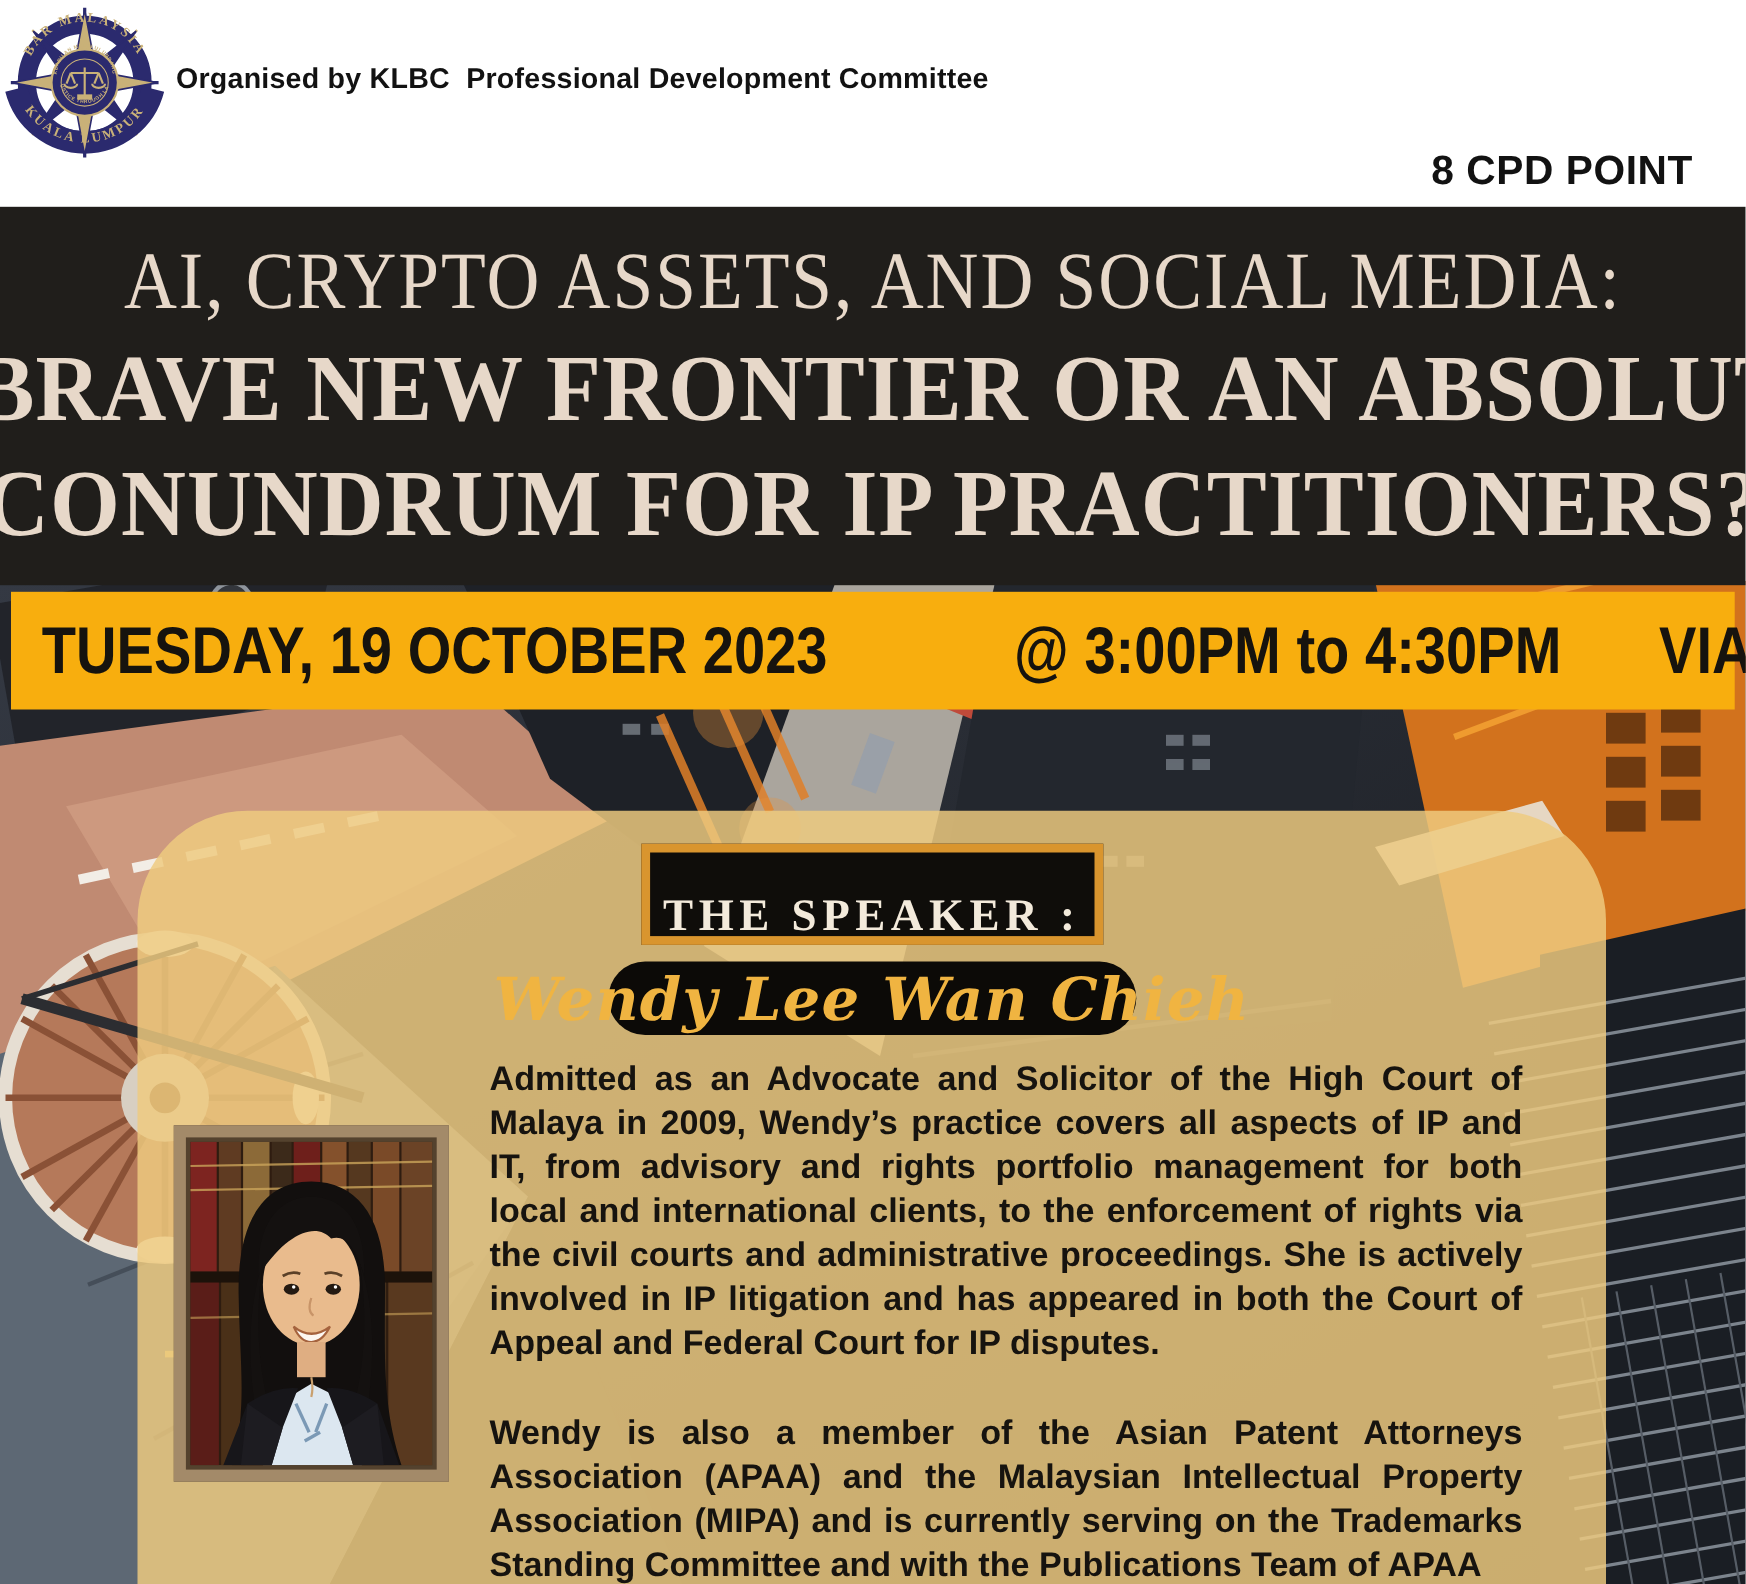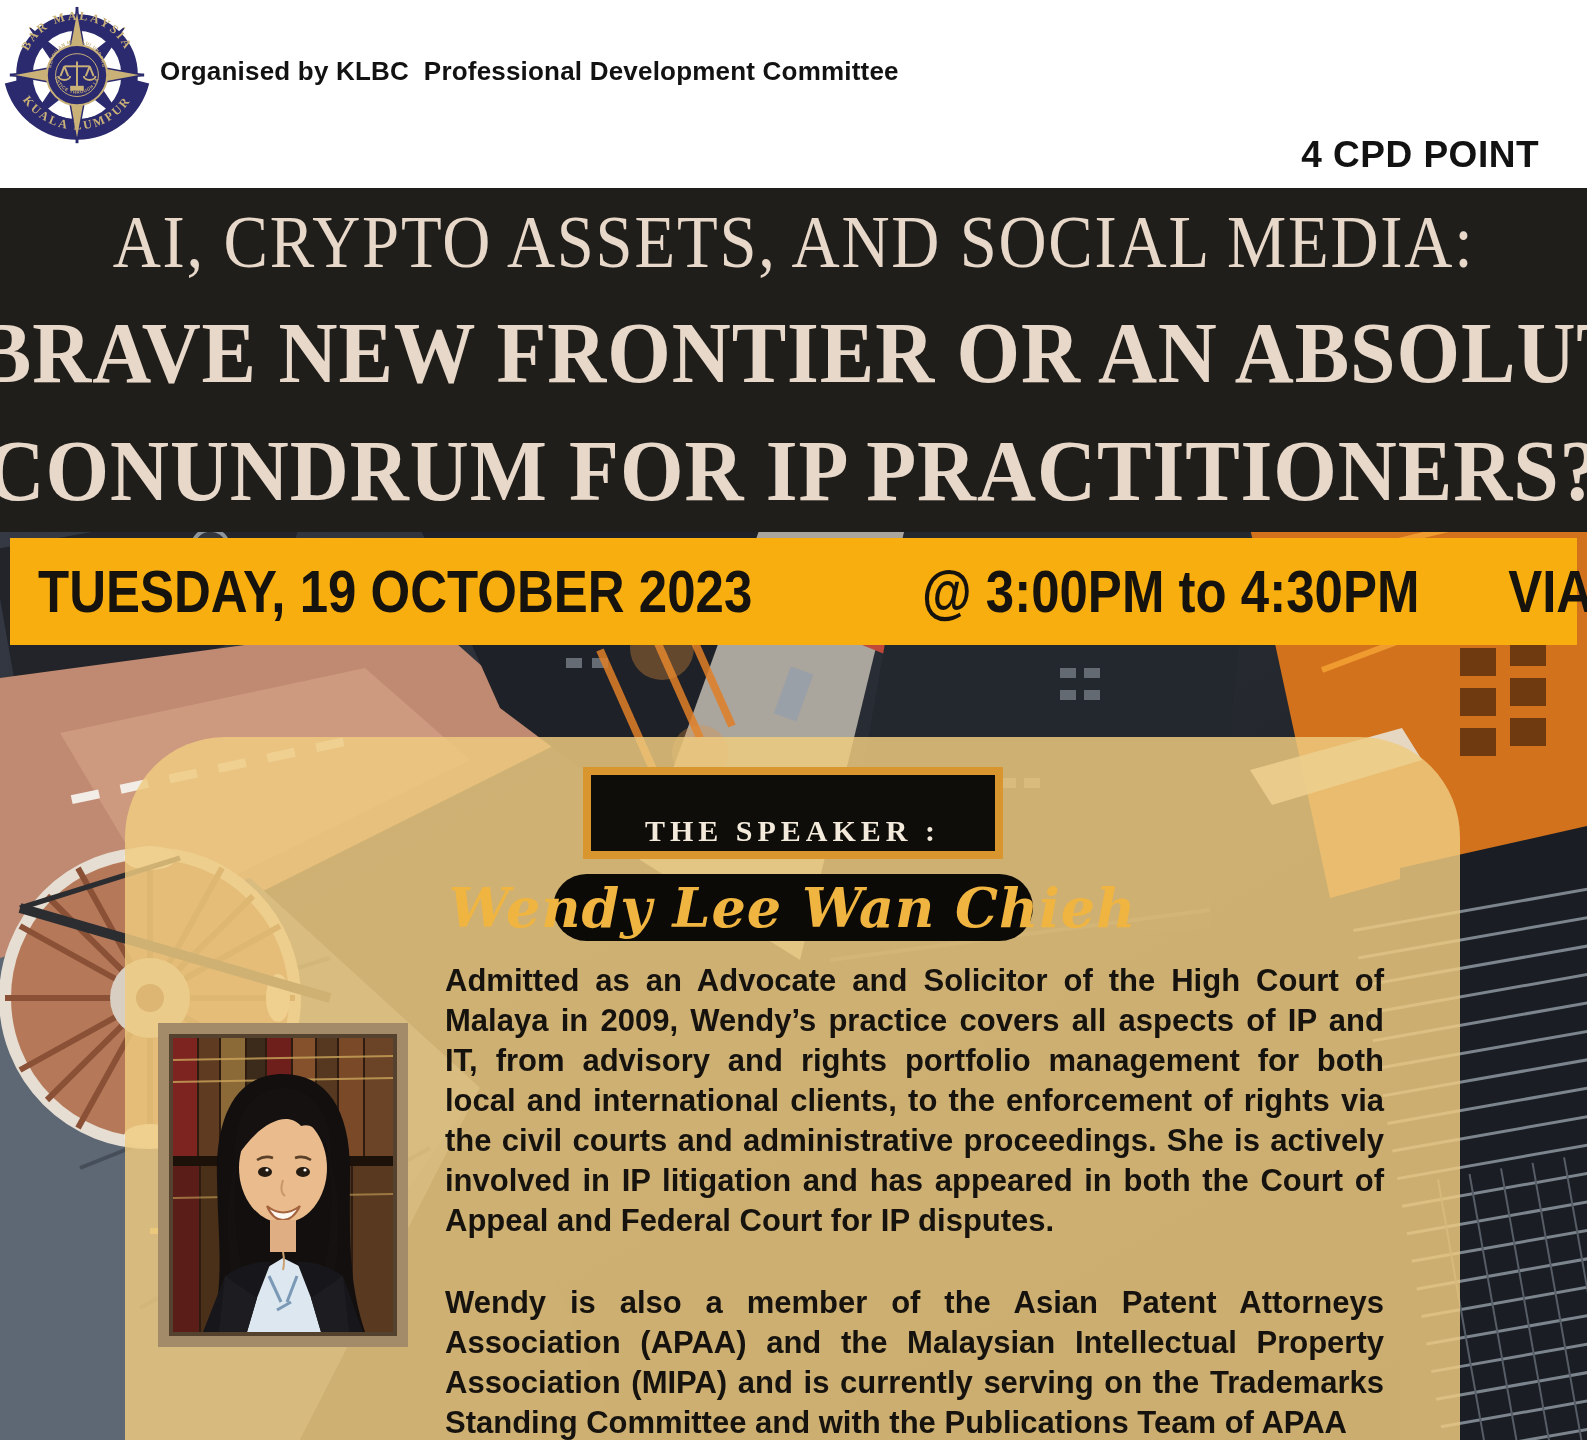--- a/index.html
+++ b/index.html
@@ -4,21 +4,21 @@
 <style>
   html,body{margin:0;padding:0;}
   body{
     width:1587px;height:1440px;position:relative;overflow:hidden;
     background:#ffffff;font-family:"Liberation Sans",sans-serif;
   }
   
   .white-band{position:absolute;left:0;top:0;width:1587px;height:188px;background:#ffffff;z-index:2;}
   .black-band{
     position:absolute;left:0;top:188px;width:1587px;height:344px;background:#201e1b;z-index:2;
-    display:flex;flex-direction:column;justify-content:center;align-items:center;gap:18px;
+    display:flex;flex-direction:column;justify-content:center;align-items:center;gap:4px;
   }
   .city-bg{position:absolute;left:0;top:528px;width:1587px;height:912px;z-index:1;}
   .banner{
     position:absolute;left:10px;top:538px;width:1567px;height:107px;background:#f8ae0e;z-index:3;
     display:flex;align-items:center;justify-content:space-between;box-sizing:border-box;padding:0 28px;
   }
   .panel{
     position:absolute;left:125px;top:737px;width:1335px;height:760px;z-index:3;
     background:rgba(238,203,128,0.84);border-radius:100px 100px 0 0;
   }
@@ -40,21 +40,21 @@
   .banner span{font-size:60px;font-weight:800;color:#16130e;white-space:nowrap;}
   .bseg-l{transform:scaleX(0.85);transform-origin:left center;}
   .bseg-m{transform:scaleX(0.85);transform-origin:center center;}
   .bseg-r{transform:scaleX(0.85);transform-origin:right center;}
   
   .speaker-box{
     position:absolute;left:50%;transform:translateX(-50%);top:30px;width:404px;height:76px;
     background:#0f0d0a;border:8px solid #d9952e;display:flex;align-items:center;justify-content:center;
   }
   .speaker-box span{
-    font-family:"Liberation Serif",serif;font-weight:700;font-size:30px;color:#f3eadb;
+    font-family:"Liberation Serif",serif;font-weight:700;font-size:41px;color:#f3eadb;
     letter-spacing:5px;white-space:nowrap;margin-top:36px;
   }
   .speaker-pill{
     position:absolute;left:50%;transform:translateX(-50%);top:137px;width:480px;height:67px;
     background:#0c0a07;border-radius:34px;display:flex;align-items:center;justify-content:center;
   }
   .speaker-pill span{
     font-family:"DejaVu Serif",serif;font-style:italic;font-weight:700;font-size:54px;color:#f0b441;
     letter-spacing:1px;white-space:nowrap;
   }
@@ -302,21 +302,21 @@
   </text>
   <text font-family="Liberation Sans, sans-serif" font-weight="700" font-size="4.6" fill="#c9b178" letter-spacing="0.6">
     <textPath href="#arcInnerTop" startOffset="50%" text-anchor="middle">KEADILAN MELALUI UNDANG</textPath>
   </text>
   <text font-family="Liberation Sans, sans-serif" font-weight="700" font-size="4.6" fill="#c9b178" letter-spacing="0.6">
     <textPath href="#arcInnerBottom" startOffset="50%" text-anchor="middle">JUSTICE THROUGH LAW</textPath>
   </text>
 </svg>
 
 <div class="organiser">Organised by KLBC  Professional Development Committee</div>
-<div class="cpd">4 CPD POINT</div>
+<div class="cpd">8 CPD POINT</div>
 
 <div class="black-band">
   <div class="title-line t1">AI, CRYPTO ASSETS, AND SOCIAL MEDIA:</div>
   <div class="title-line t2">A BRAVE NEW FRONTIER OR AN ABSOLUTE</div>
   <div class="title-line t3">CONUNDRUM FOR IP PRACTITIONERS?</div>
 </div>
 
 <div class="banner">
   <span class="bseg-l">TUESDAY, 19 OCTOBER 2023</span>
   <span class="bseg-m">@ 3:00PM to 4:30PM</span>

